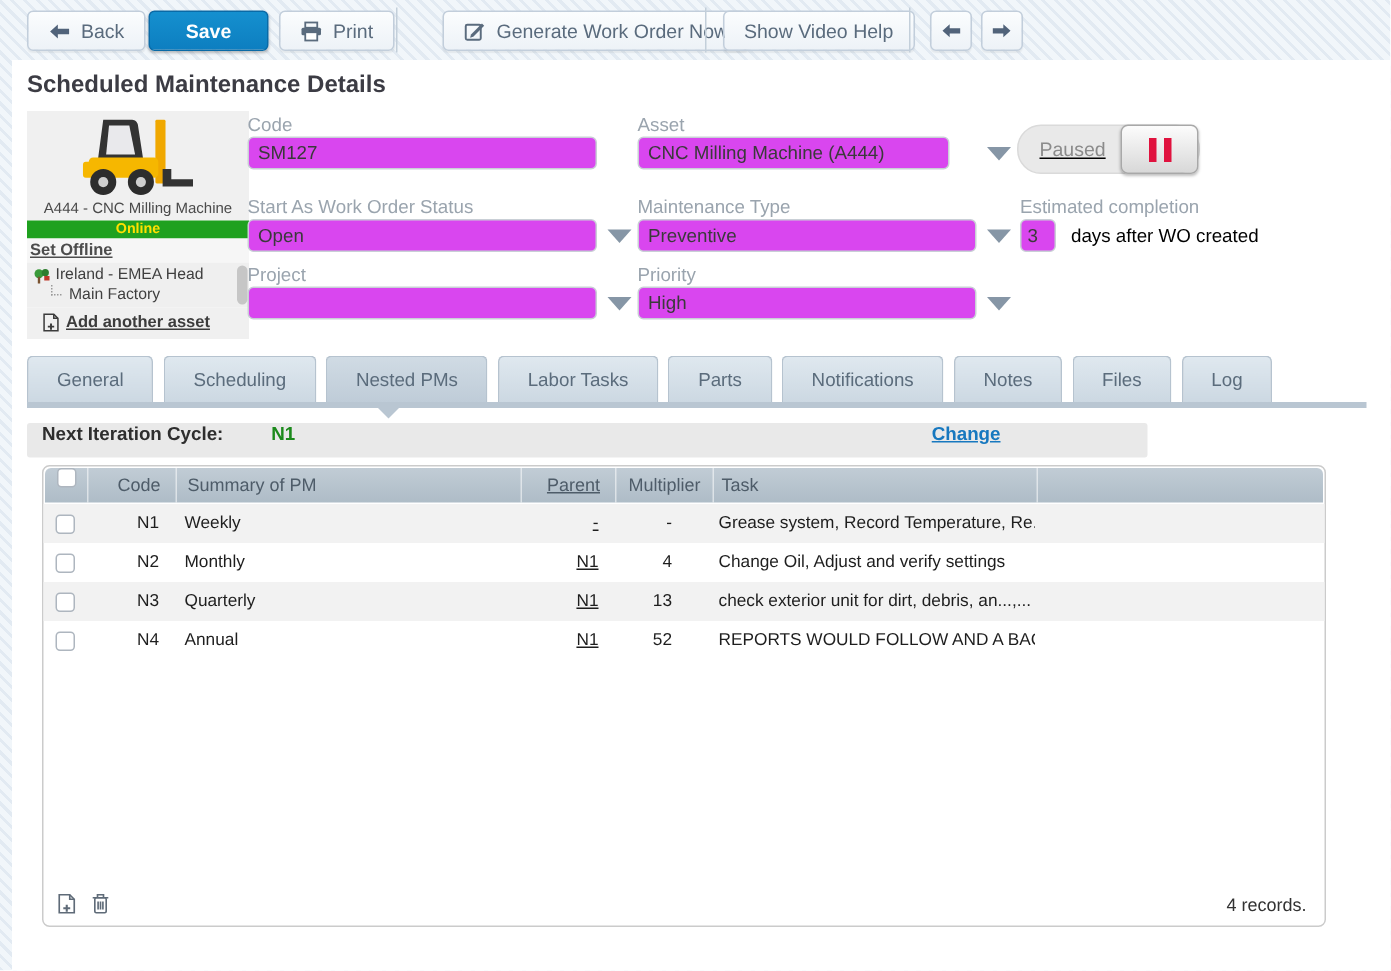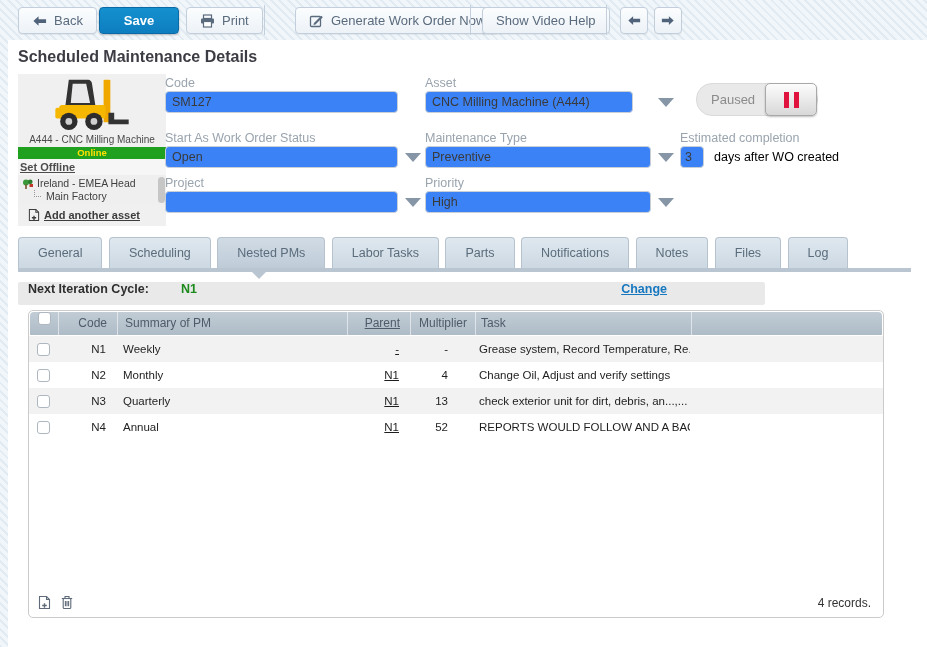--- a/index.html
+++ b/index.html
@@ -33,27 +33,27 @@
                padding:2px 0 2px 2px;background:#f6f6f6;cursor:pointer;}
   .tree{position:relative;background:#efefef;padding:2px 10px 2px 4px;}
   .tree-item{display:flex;align-items:center;gap:3px;font-size:10.5px;color:#3f3f3f;line-height:13px;white-space:nowrap;overflow:hidden;}
   .tree-item.child{padding-left:10px;}
   .tree-dots{width:7px;height:9px;border-left:1px dotted #9a9a9a;border-bottom:1px dotted #9a9a9a;margin:-4px 2px 4px 2px;}
   .scroll-thumb{position:absolute;right:1px;top:2px;width:7px;height:26px;background:#c6c6c6;border-radius:4px;}
   .add-asset{display:flex;align-items:center;gap:4px;background:#f0f0f0;padding:3px 0 4px 10px;
              font-size:11px;font-weight:bold;color:#3c3c3c;text-decoration:underline;cursor:pointer;}
   
   .fld-label{position:absolute;font-size:12.5px;color:#9aa4ae;white-space:nowrap;}
-  .fld-input{position:absolute;height:22px;border:1px solid #c9cfd6;border-radius:4px;background:#3b82f6;
+  .fld-input{position:absolute;height:22px;border:1px solid #c9cfd6;border-radius:4px;background:#d946ef;
              font-family:"Liberation Sans",sans-serif;font-size:12.5px;color:#3a3a3a;padding:0 6px;}
   .dd-arrow{position:absolute;width:0;height:0;border-left:8px solid transparent;
             border-right:8px solid transparent;border-top:9px solid #8696a6;cursor:pointer;}
   .suffix-text{position:absolute;font-size:12.5px;color:#000000;white-space:nowrap;}
-  .paused-ctl{position:absolute;left:688px;top:43px;height:33px;background:#e9e9e9;border:1px solid #dadada;
-              border-radius:16px;display:flex;align-items:center;padding-left:14px;}
+  .paused-ctl{position:absolute;left:670px;top:43px;height:33px;background:#e9e9e9;border:1px solid #dadada;
+              border-radius:16px;display:flex;align-items:center;padding-left:14px;text-decoration:underline;}
   .paused-label{color:#8b8b8b;font-size:13px;}
   .pause-btn{margin-left:10px;width:52px;height:33px;background:linear-gradient(#fcfcfc,#d8d8d8);
              border:1px solid #a8a8a8;border-radius:5px;display:flex;align-items:center;justify-content:center;
              gap:5px;box-shadow:0 1px 2px rgba(0,0,0,.25);cursor:pointer;}
   .pause-bar{width:5px;height:16px;background:var(--pause-red);}
   
   .tabs{position:absolute;left:10px;top:197px;height:31px;white-space:nowrap;}
   .tab{position:relative;display:inline-block;height:31px;line-height:31px;padding:0 19px;margin-right:2px;
        background:linear-gradient(#dfe8ef,#ccd8e2);border:1px solid #b6c3cf;border-bottom:none;
        border-radius:4px 4px 0 0;color:#5b6c7c;font-size:12.5px;cursor:pointer;}

